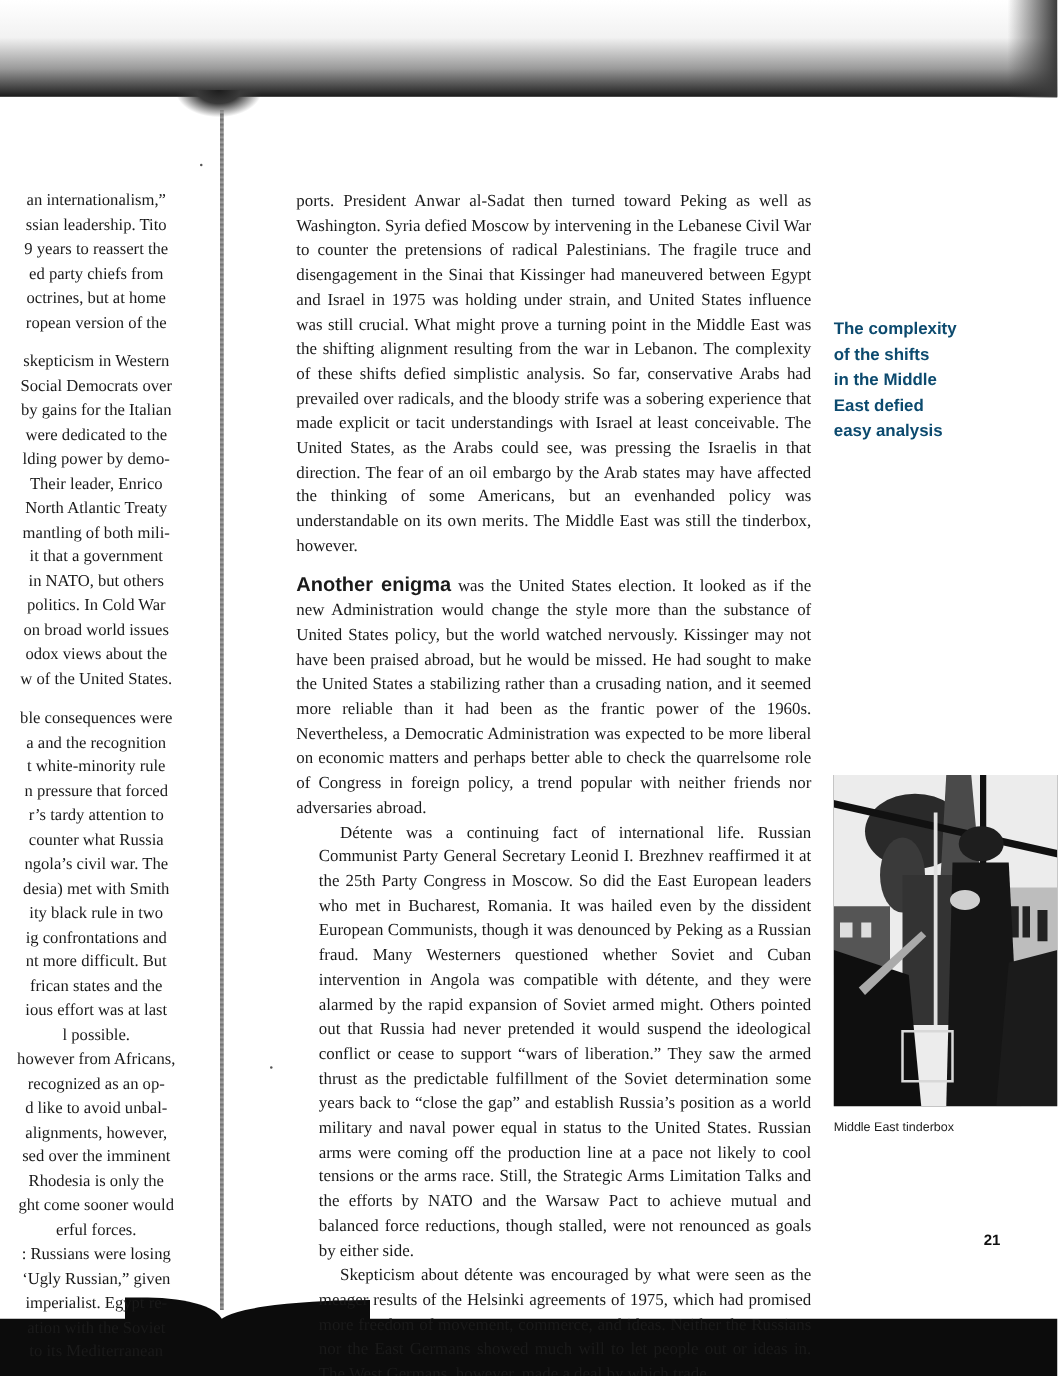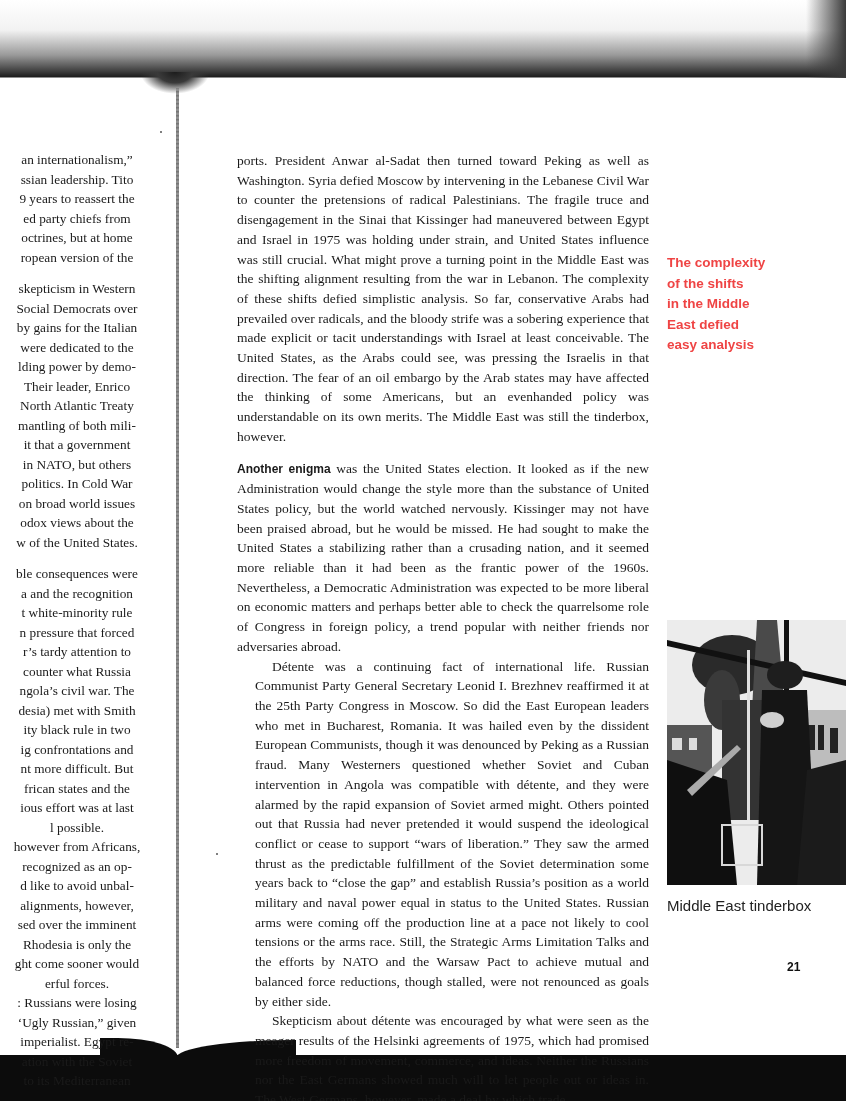--- a/index.html
+++ b/index.html
@@ -49,40 +49,40 @@
     .left-col .gap { height: 12px; }
 
     .main-col {
       position: absolute; left: 237px; top: 151px; width: 412px;
       font-size: 13.5px; line-height: 19.7px; text-align: justify;
     }
     .main-col p { margin: 0; }
     .main-col p + p.new-section { margin-top: 12px; }
     .main-col p.indent { text-indent: 17px; margin-left: 18px; }
     .lead-in {
-      font-family: "Liberation Sans", sans-serif; font-weight: bold; font-size: 12px;
+      font-family: "Liberation Sans", sans-serif; font-weight: bold; font-size: 16px;
     }
 
     .pullquote {
       position: absolute; left: 667px; top: 253px; width: 170px;
       font-family: "Liberation Sans", sans-serif; font-weight: bold;
-      font-size: 13.5px; line-height: 20.6px; color: #ef4444;
+      font-size: 13.5px; line-height: 20.6px; color: #0c4a6e;
     }
     .pullquote .pq-line { display: block; }
 
     .photo {
       position: absolute; left: 667px; top: 620px; width: 179px; height: 265px;
       background: #1a1a1a; overflow: hidden;
     }
     .caption {
       position: absolute; left: 667px; top: 897px;
-      font-family: "Liberation Sans", sans-serif; font-size: 15px; color: #222;
+      font-family: "Liberation Sans", sans-serif; font-size: 10px; color: #222;
     }
     .page-number {
-      position: absolute; left: 787px; top: 960px;
+      position: absolute; left: 787px; top: 985px;
       font-family: "Liberation Sans", sans-serif; font-weight: bold; font-size: 12px; color: #111;
     }
     .dot { position:absolute; width:2px; height:2px; background:#555; border-radius:1px; }
   </style>
 </head>
 <body>
 
 <div class="top-band">
     <div class="corner"></div>
   </div>

